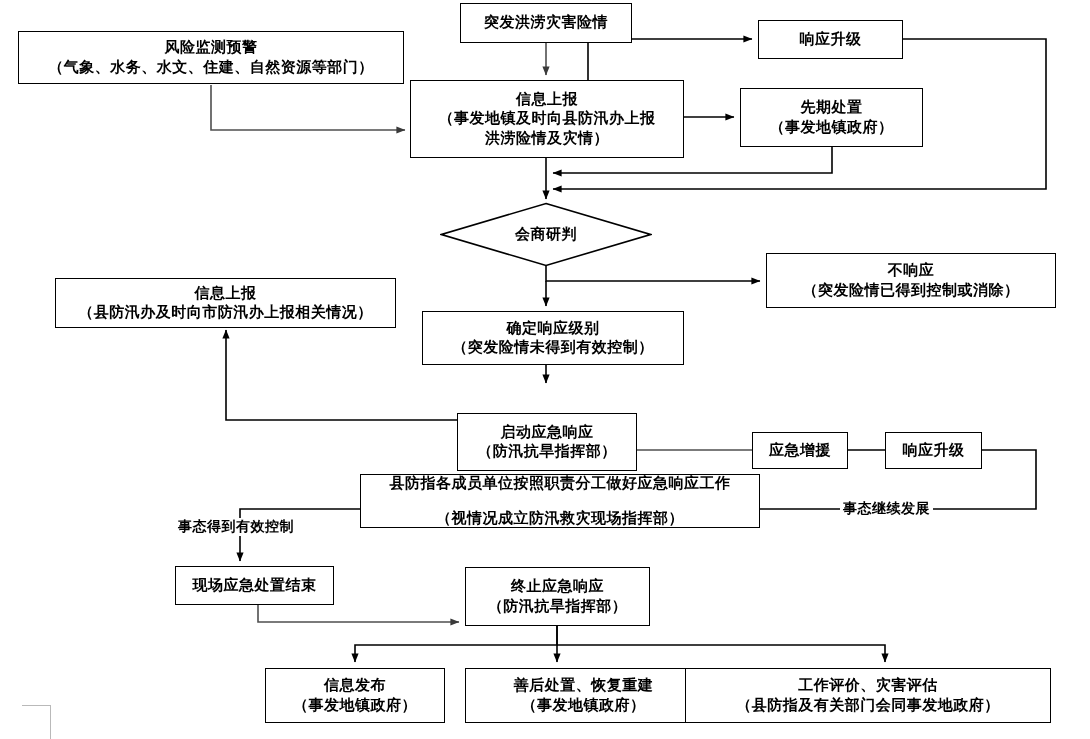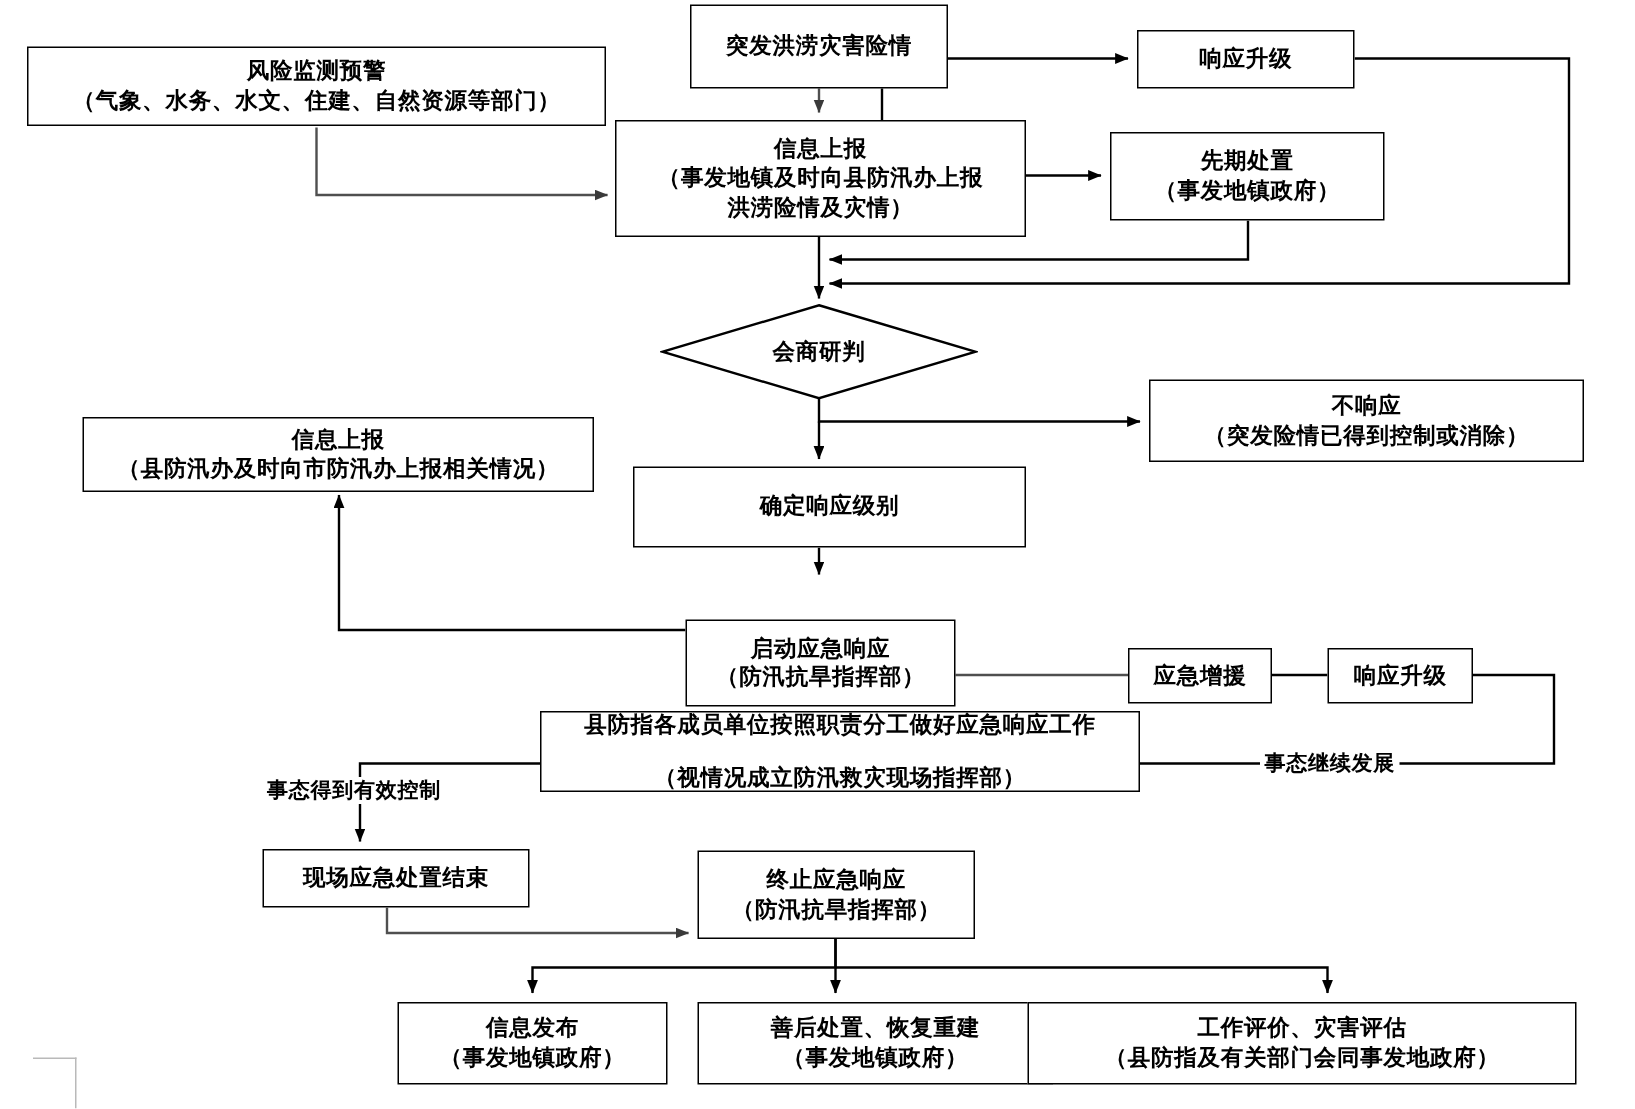--- a/index.html
+++ b/index.html
@@ -85,21 +85,21 @@
       <path d="M557,626 L557,662" marker-end="url(#ah)"></path>
       <path d="M557,645 L885,645 L885,662" marker-end="url(#ah)"></path>
     </g>
   </svg>
 
   <div class="node f15" style="left:18px;top:31px;width:386px;height:53px;">
     <span class="ln">风险监测预警</span>
     <span class="ln">（气象、水务、水文、住建、自然资源等部门）</span>
   </div>
 
-  <div class="node f15" style="left:460px;top:3px;width:172px;height:56px;">
+  <div class="node f15" style="left:460px;top:3px;width:172px;height:40px;">
     <span class="ln">突发洪涝灾害险情</span>
   </div>
 
   <div class="node f15" style="left:758px;top:20px;width:145px;height:39px;">
     <span class="ln">响应升级</span>
   </div>
 
   <div class="node f15" style="left:410px;top:80px;width:274px;height:78px;">
     <span class="ln">信息上报</span>
     <span class="ln">（事发地镇及时向县防汛办上报</span>
@@ -123,20 +123,21 @@
     <span class="ln">（突发险情已得到控制或消除）</span>
   </div>
 
   <div class="node f15" style="left:55px;top:278px;width:341px;height:50px;">
     <span class="ln">信息上报</span>
     <span class="ln">（县防汛办及时向市防汛办上报相关情况）</span>
   </div>
 
   <div class="node f15" style="left:422px;top:311px;width:262px;height:54px;">
     <span class="ln">确定响应级别</span>
+    <span class="ln">（突发险情未得到有效控制）</span>
   </div>
 
   <div class="node f15" style="left:457px;top:389px;width:180px;height:58px;margin-top:24px;">
     <span class="ln">启动应急响应</span>
     <span class="ln">（防汛抗旱指挥部）</span>
   </div>
 
   <div class="node f15" style="left:752px;top:432px;width:96px;height:37px;">
     <span class="ln">应急增援</span>
   </div>
@@ -147,21 +148,21 @@
 
   <div class="node f15" style="left:360px;top:474px;width:400px;height:54px;gap:16px;">
     <span class="ln">县防指各成员单位按照职责分工做好应急响应工作</span>
     <span class="ln">（视情况成立防汛救灾现场指挥部）</span>
   </div>
 
   <div class="edgelabel" style="left:840px;top:500px;">事态继续发展</div>
 
   <div class="edgelabel" style="left:175px;top:518px;">事态得到有效控制</div>
 
-  <div class="node f15" style="left:175px;top:566px;width:178px;height:39px;text-align:right;">
+  <div class="node f15" style="left:175px;top:566px;width:159px;height:39px;text-align:right;">
     <span class="ln">现场应急处置结束</span>
   </div>
 
   <div class="node f15" style="left:465px;top:567px;width:185px;height:59px;">
     <span class="ln">终止应急响应</span>
     <span class="ln">（防汛抗旱指挥部）</span>
   </div>
 
   <div class="node f15" style="left:265px;top:668px;width:180px;height:55px;">
     <span class="ln">信息发布</span>

